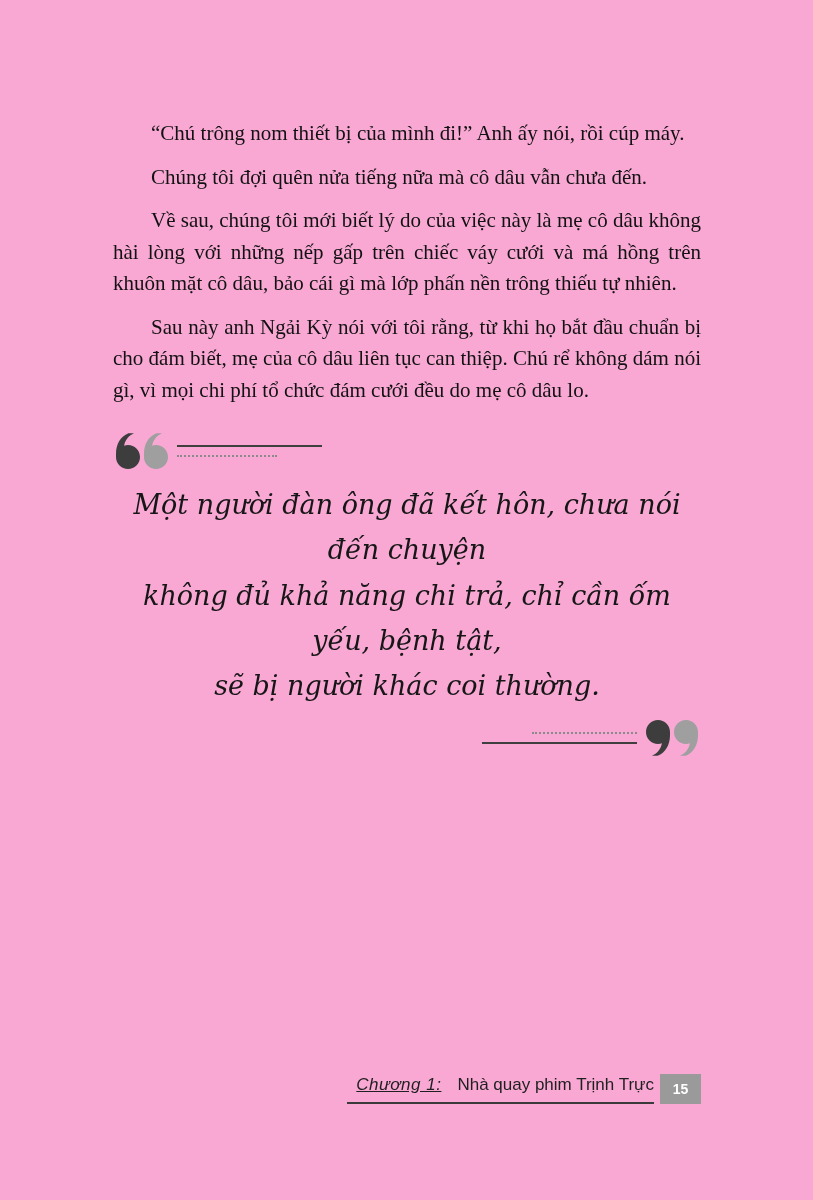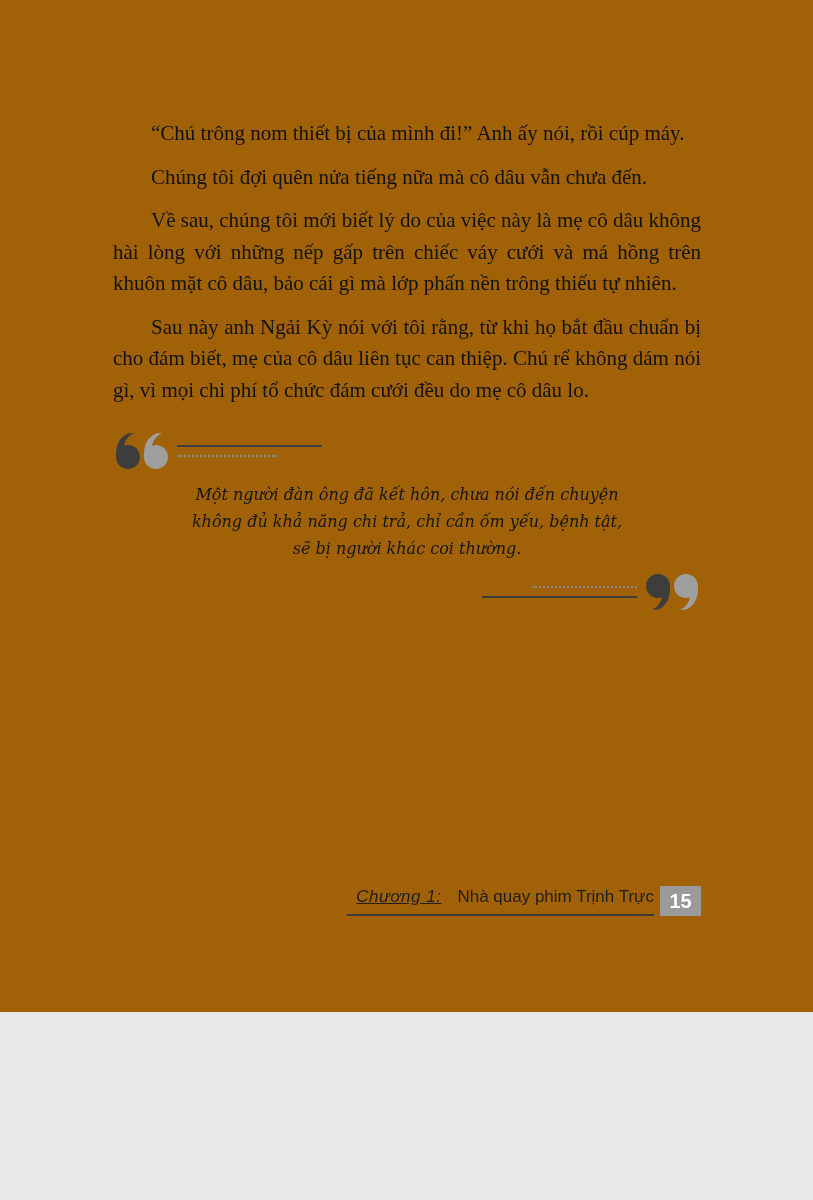--- a/index.html
+++ b/index.html
@@ -1,21 +1,21 @@
 <!DOCTYPE html>
 <html><head>
 <meta charset="utf-8">
 <style>
   html, body { margin: 0; padding: 0; background: #e8e8e8; }
   .page {
     position: relative;
     width: 813px;
-    height: 1012px;
+    height: 1200px;
     margin: 0 auto;
-    background: #a16207;
+    background: #f9a8d4;
     box-sizing: border-box;
     padding: 118px 112px 0 113px;
     display: flex;
     flex-direction: column;
     overflow: hidden;
     font-family: "Liberation Serif", serif;
     color: #121212;
   }
   p.body-par {
     margin: 0 0 12px 0;
@@ -34,21 +34,21 @@
   .quote-open .lines { margin-top: 13px; }
   .line-solid { height: 2px; background: #3f3f3f; }
   .line-dotted { height: 0; border-bottom: 2px dotted #8a8a8a; }
   .quote-open .line-solid { width: 145px; }
   .quote-open .line-dotted { width: 100px; margin-top: 8px; }
   
   .pull-quote {
     margin: 8px 10px 6px 10px;
     font-family: "DejaVu Serif", serif;
     font-style: italic;
-    font-size: 16px;
+    font-size: 27px;
     line-height: 1.68;
     text-align: center;
     color: #161616;
   }
   
   .quote-close {
     margin: 4px 0 20px 0;
     display: flex;
     justify-content: flex-end;
     align-items: flex-end;
@@ -85,21 +85,21 @@
     margin-top: 7px;
     margin-left: auto;
   }
   .page-num-box {
     width: 41px;
     height: 30px;
     margin-left: 6px;
     background: #9a9a9a;
     color: #ffffff;
     font-weight: bold;
-    font-size: 20px;
+    font-size: 14px;
     display: flex;
     align-items: center;
     justify-content: center;
   }
 </style>
 </head>
 <body>
 
 <div class="page">
 

